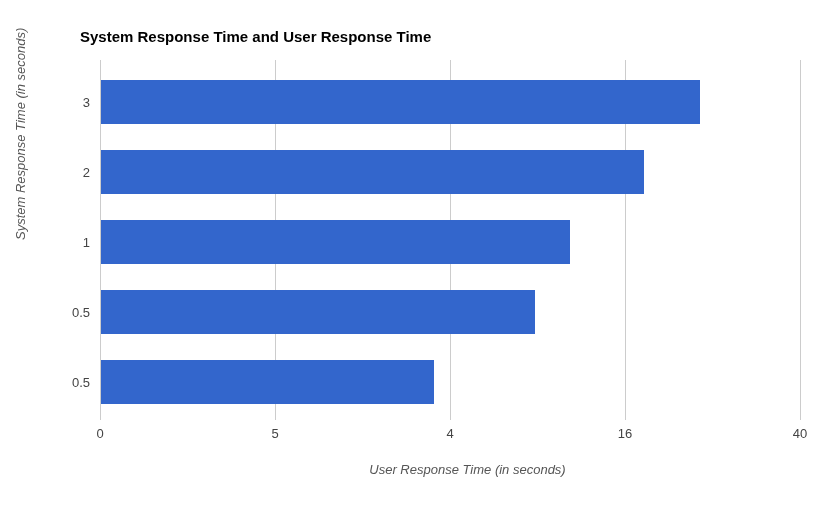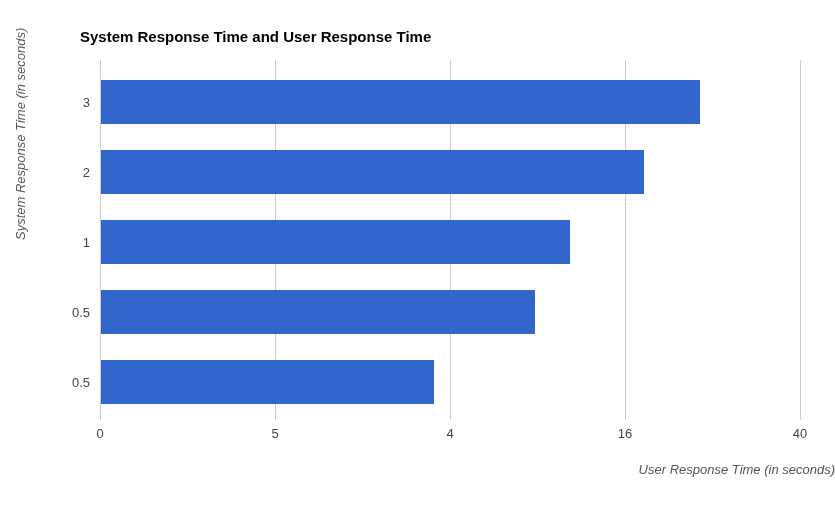--- a/index.html
+++ b/index.html
@@ -84,21 +84,21 @@
     font-size: 13px;
     font-style: italic;
     color: #555;
     white-space: nowrap;
   }
   .x-axis-label {
     position: absolute;
     left: 0;
     right: 0;
     top: 462px;
-    text-align: right;
+    text-align: center;
     font-size: 13px;
     font-style: italic;
     color: #555;
   }
   .x-axis-label-inner {
     margin-left: 100px;
     display: inline-block;
     width: 700px;
   }
 </style>

